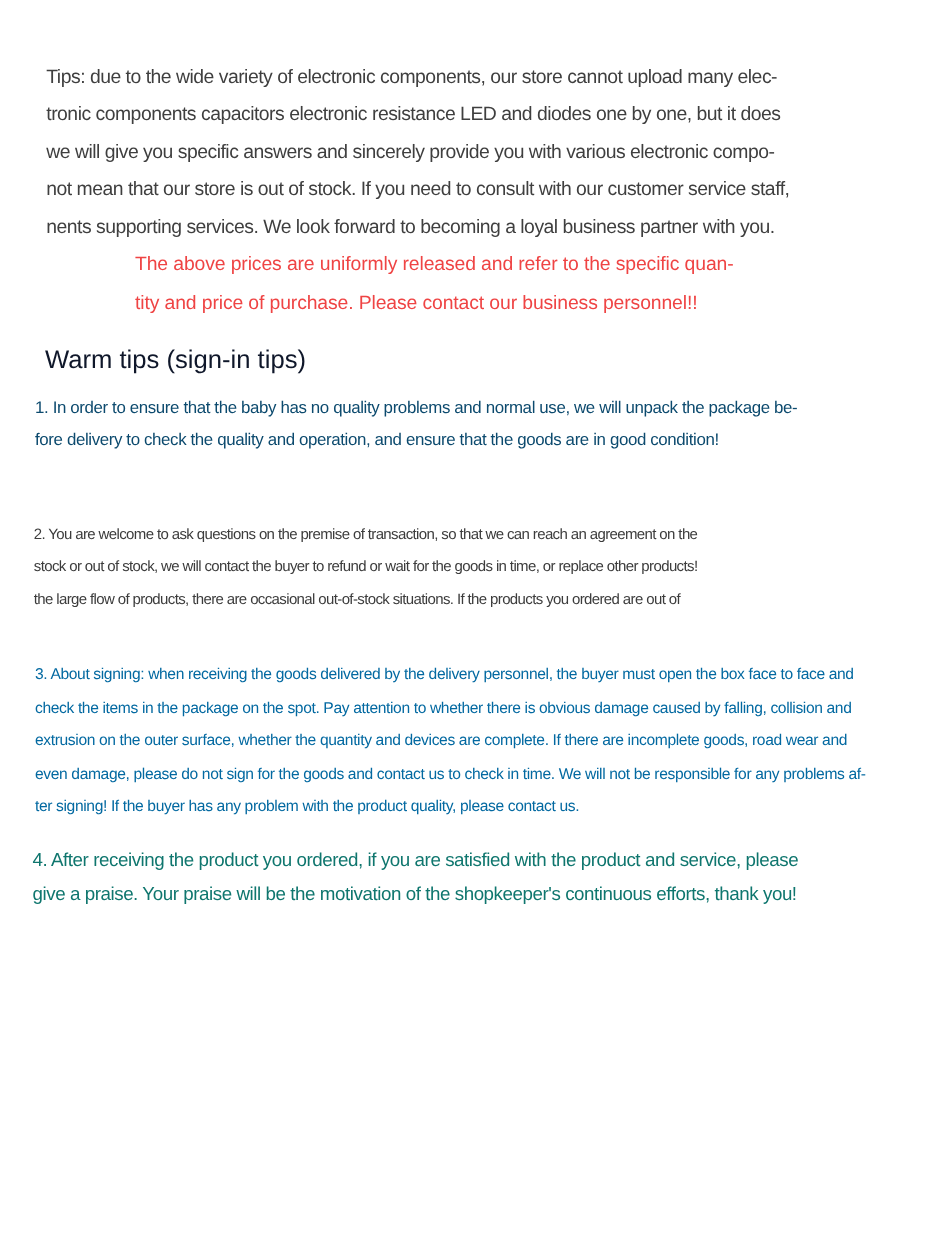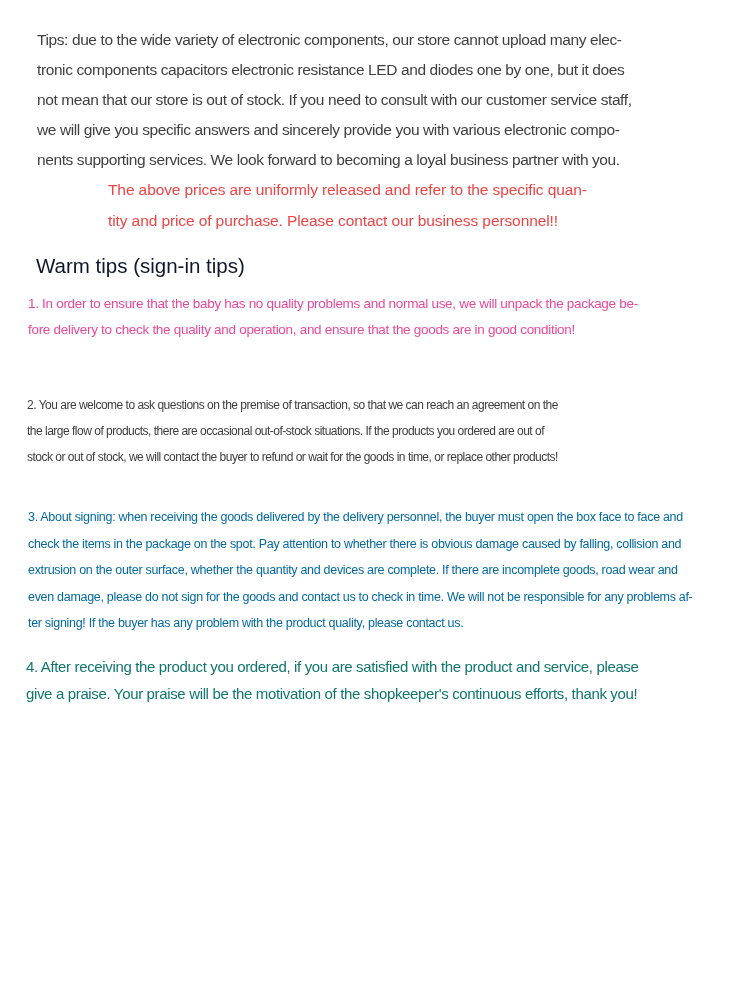--- a/index.html
+++ b/index.html
@@ -12,21 +12,21 @@
     height: 1000px;
     overflow: hidden;
     font-family: "Liberation Sans", "DejaVu Sans", sans-serif;
     color: #3f3f3f;
     -webkit-font-smoothing: antialiased;
   }
   .page {
     position: relative;
     width: 750px;
     height: 964px;
-    padding-top: 25px;
+    padding-top: 47px;
     box-sizing: border-box;
     background: #ffffff;
   }
   .para .line {
     white-space: nowrap;
   }
   
   .intro {
     margin-left: 37px;
     font-size: 15.5px;
@@ -50,21 +50,21 @@
     line-height: 26px;
     color: #0f172a;
     letter-spacing: 0px;
   }
   
   .item-1 {
     margin: 0 0 0 28px;
     font-size: 13.5px;
     letter-spacing: -0.3px;
     line-height: 26px;
-    color: #ec4899;
+    color: #0c4a6e;
   }
   .item-2 {
     margin: 49px 0 0 27px;
     font-size: 12px;
     letter-spacing: -0.5px;
     line-height: 26px;
     color: #3c3c3c;
   }
   .item-3 {
     margin: 34px 0 0 28px;
@@ -82,41 +82,41 @@
   }
 </style>
 </head>
 <body>
 
 <div class="page">
 
   <div class="para intro">
       <div class="line">Tips: due to the wide variety of electronic components, our store cannot upload many elec-</div>
       <div class="line">tronic components capacitors electronic resistance LED and diodes one by one, but it does</div>
+      <div class="line">we will give you specific answers and sincerely provide you with various electronic compo-</div>
       <div class="line">not mean that our store is out of stock. If you need to consult with our customer service staff,</div>
-      <div class="line">we will give you specific answers and sincerely provide you with various electronic compo-</div>
       <div class="line">nents supporting services. We look forward to becoming a loyal business partner with you.</div>
     </div>
 
   <div class="para price-note">
       <div class="line">The above prices are uniformly released and refer to the specific quan-</div>
       <div class="line">tity and price of purchase. Please contact our business personnel!!</div>
     </div>
 
   <h2 class="warm-heading">Warm tips (sign-in tips)</h2>
 
   <div class="para item-1">
       <div class="line">1. In order to ensure that the baby has no quality problems and normal use, we will unpack the package be-</div>
       <div class="line">fore delivery to check the quality and operation, and ensure that the goods are in good condition!</div>
     </div>
 
   <div class="para item-2">
       <div class="line">2. You are welcome to ask questions on the premise of transaction, so that we can reach an agreement on the</div>
+      <div class="line">stock or out of stock, we will contact the buyer to refund or wait for the goods in time, or replace other products!</div>
       <div class="line">the large flow of products, there are occasional out-of-stock situations. If the products you ordered are out of</div>
-      <div class="line">stock or out of stock, we will contact the buyer to refund or wait for the goods in time, or replace other products!</div>
     </div>
 
   <div class="para item-3">
       <div class="line">3. About signing: when receiving the goods delivered by the delivery personnel, the buyer must open the box face to face and</div>
       <div class="line">check the items in the package on the spot. Pay attention to whether there is obvious damage caused by falling, collision and</div>
       <div class="line">extrusion on the outer surface, whether the quantity and devices are complete. If there are incomplete goods, road wear and</div>
       <div class="line">even damage, please do not sign for the goods and contact us to check in time. We will not be responsible for any problems af-</div>
       <div class="line">ter signing! If the buyer has any problem with the product quality, please contact us.</div>
     </div>
 

